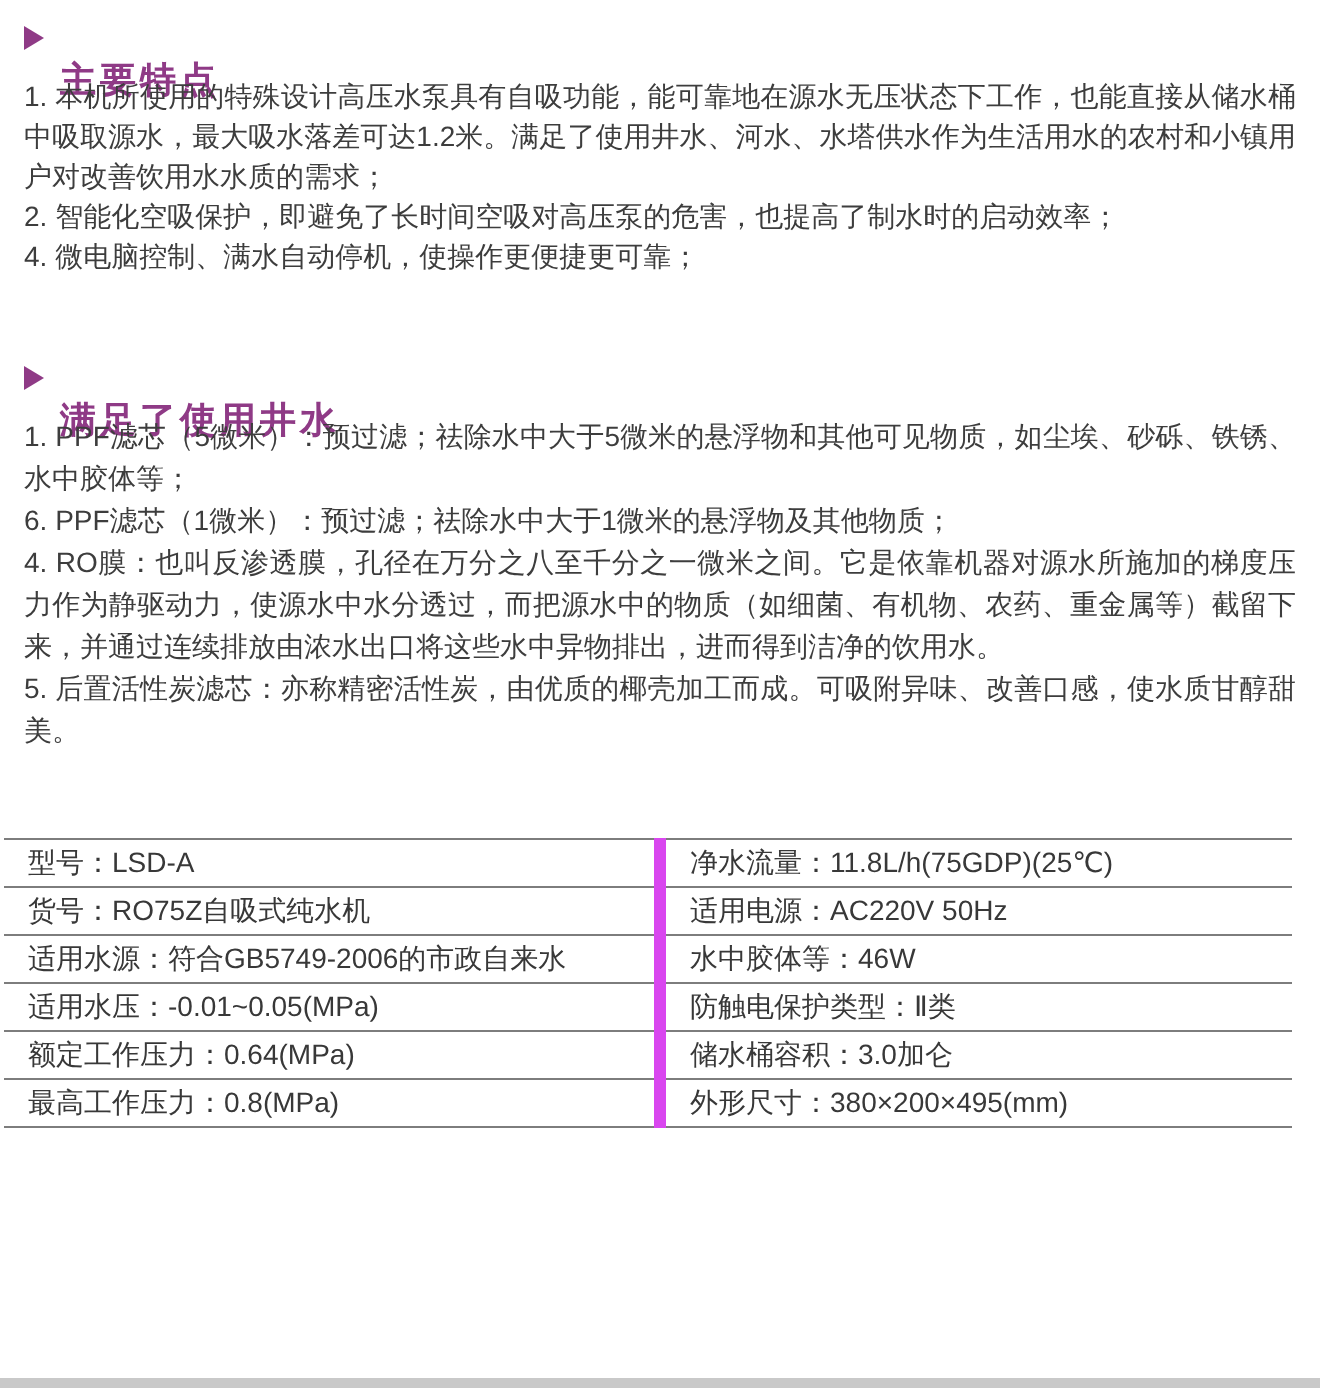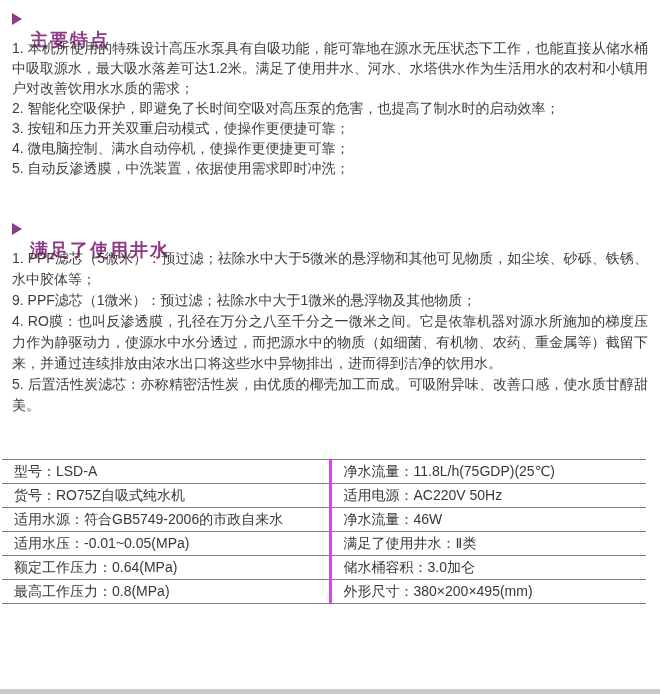--- a/index.html
+++ b/index.html
@@ -39,76 +39,74 @@
     color:#383838;
   }
   table.spec td {
     height:24px;
     padding:0 4px 0 12px;
     border-top:1px solid #7d7d7d;
     white-space:nowrap;
     overflow:hidden;
     vertical-align:middle;
   }
-  table.spec td:first-child { width:328px; border-right:3px solid #d946ef; }
+  table.spec td:first-child { width:328px; border-right:6px solid #d946ef; }
   .bottom-strip {
     position:absolute; left:0; right:0; bottom:0; height:5px;
     background:#c9c9c9;
   }
 </style>
 </head>
 <body>
 
 <div class="page">
 
   <section class="sec sec-1">
     <div class="sec-header">
       <span class="tri"></span>
       <span class="sec-title">主要特点</span>
     </div>
     <div class="list">
         <p>1. 本机所使用的特殊设计高压水泵具有自吸功能，能可靠地在源水无压状态下工作，也能直接从储水桶中吸取源水，最大吸水落差可达1.2米。满足了使用井水、河水、水塔供水作为生活用水的农村和小镇用户对改善饮用水水质的需求；</p>
         <p>2. 智能化空吸保护，即避免了长时间空吸对高压泵的危害，也提高了制水时的启动效率；</p>
-        <p>3. 按钮和压力开关双重启动模式，使操作更便捷可靠；</p>
         <p>4. 微电脑控制、满水自动停机，使操作更便捷更可靠；</p>
-        <p>5. 自动反渗透膜，中洗装置，依据使用需求即时冲洗；</p>
       </div>
   </section>
 
   <section class="sec sec-2">
     <div class="sec-header">
       <span class="tri"></span>
       <span class="sec-title">满足了使用井水</span>
     </div>
     <div class="list">
         <p>1. PPF滤芯（5微米）：预过滤；祛除水中大于5微米的悬浮物和其他可见物质，如尘埃、砂砾、铁锈、水中胶体等；</p>
-        <p>9. PPF滤芯（1微米）：预过滤；祛除水中大于1微米的悬浮物及其他物质；</p>
+        <p>6. PPF滤芯（1微米）：预过滤；祛除水中大于1微米的悬浮物及其他物质；</p>
         <p>4. RO膜：也叫反渗透膜，孔径在万分之八至千分之一微米之间。它是依靠机器对源水所施加的梯度压力作为静驱动力，使源水中水分透过，而把源水中的物质（如细菌、有机物、农药、重金属等）截留下来，并通过连续排放由浓水出口将这些水中异物排出，进而得到洁净的饮用水。</p>
         <p>5. 后置活性炭滤芯：亦称精密活性炭，由优质的椰壳加工而成。可吸附异味、改善口感，使水质甘醇甜美。</p>
       </div>
   </section>
 
   <section class="sec sec-3">
     <table class="spec">
       <tbody>
           <tr>
             <td>型号：LSD-A</td>
             <td>净水流量：11.8L/h(75GDP)(25℃)</td>
           </tr>
           <tr>
             <td>货号：RO75Z自吸式纯水机</td>
             <td>适用电源：AC220V 50Hz</td>
           </tr>
           <tr>
             <td>适用水源：符合GB5749-2006的市政自来水</td>
-            <td>净水流量：46W</td>
+            <td>水中胶体等：46W</td>
           </tr>
           <tr>
             <td>适用水压：-0.01~0.05(MPa)</td>
-            <td>满足了使用井水：Ⅱ类</td>
+            <td>防触电保护类型：Ⅱ类</td>
           </tr>
           <tr>
             <td>额定工作压力：0.64(MPa)</td>
             <td>储水桶容积：3.0加仑</td>
           </tr>
           <tr>
             <td>最高工作压力：0.8(MPa)</td>
             <td>外形尺寸：380×200×495(mm)</td>
           </tr>
         </tbody>

